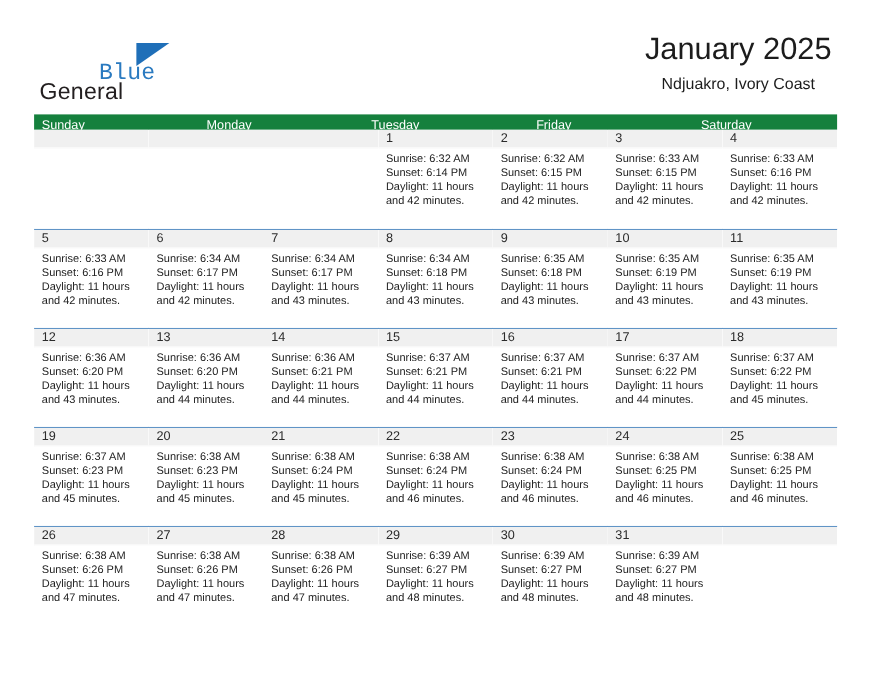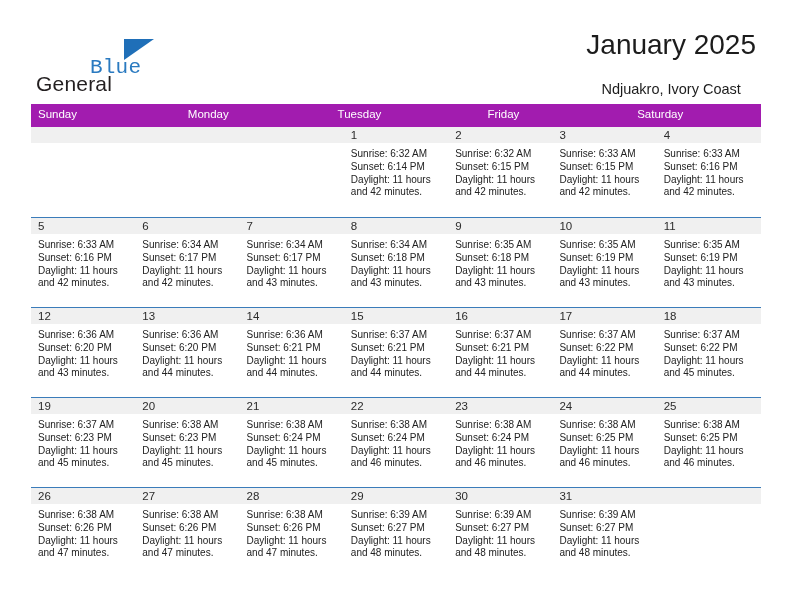--- a/index.html
+++ b/index.html
@@ -75,35 +75,35 @@
     font-size: 28px;
     font-weight: normal;
     color: #1c1c1c;
     line-height: 34px;
     white-space: nowrap;
   }
   .cal-subtitle {
     font-size: 14.5px;
     color: #1c1c1c;
     line-height: 22px;
-    margin-top: 16px;
+    margin-top: 4px;
     white-space: nowrap;
   }
 
   
   .calendar {
     position: absolute;
     left: 31px;
     top: 104px;
     width: 730px;
   }
   .dow-row {
     display: flex;
-    background: #a21caf;
-    height: 23px;
+    background: #15803d;
+    height: 14px;
     gap: 19px;
   }
   .dow-cell {
     flex: 1 1 0;
     color: #ffffff;
     font-size: 11.5px;
     line-height: 21px;
     padding-left: 7px;
     box-sizing: border-box;
     white-space: nowrap;

